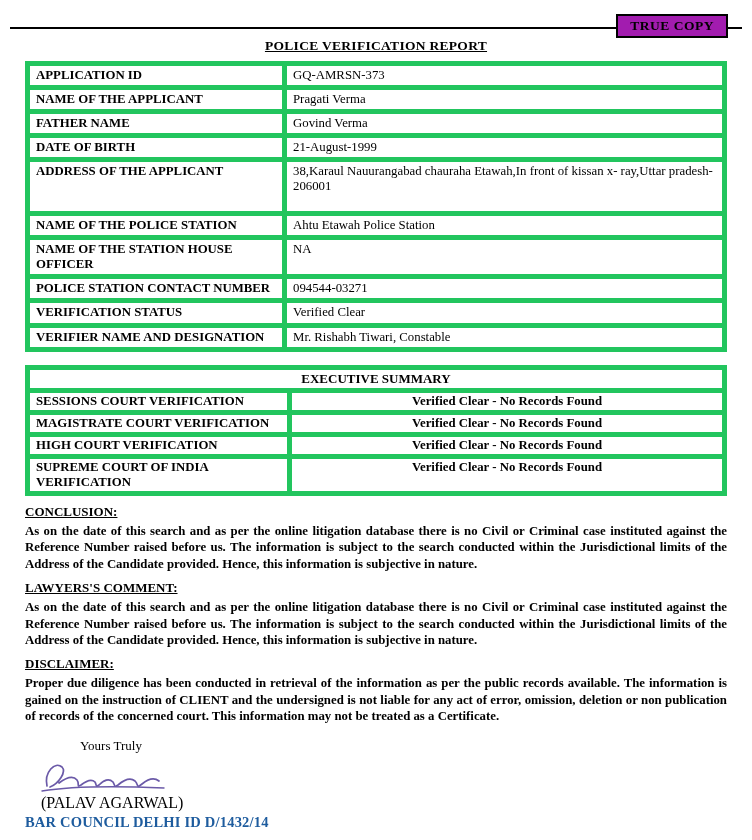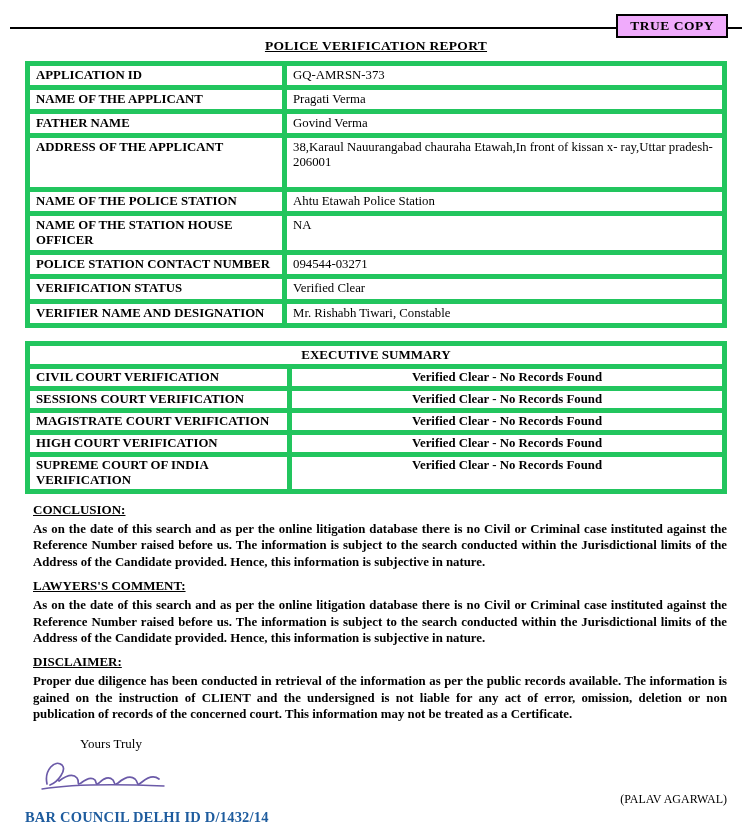--- a/index.html
+++ b/index.html
@@ -13,21 +13,21 @@
   }
   .page { position: relative; padding: 16px 25px 0 25px; }
 
   
   .header { text-align: center; }
   .h-line { font-weight: bold; font-size: 13px; line-height: 17px; letter-spacing: 0.5px; }
   .true-copy {
     position: absolute; top: 14px; right: 24px;
     border: 2px solid #000; padding: 2px 12px;
     font-weight: bold; font-size: 13.5px; letter-spacing: 0.5px;
-    background: #f0abfc;
+    background: #a21caf;
   }
   .rule { border: none; border-top: 2.5px solid #000; margin: 11px -15px 0 -15px; }
 
   .doc-title {
     text-align: center; font-weight: bold; font-size: 13.5px;
     text-decoration: underline; letter-spacing: 0.3px;
     margin: 9px 0 7px 0;
   }
 
   
@@ -36,28 +36,28 @@
   .main-table .lbl { width: 257px; font-weight: bold; }
   .row-address td { height: 54px; }
   .row-tall td { height: 25px; }
 
   .summary-table { margin-top: 13px; }
   .summary-table th { font-weight: bold; font-size: 13px; padding: 1px 6px; text-align: center; }
   .summary-table .lbl { width: 262px; font-weight: bold; padding: 1px 6px; }
   .summary-table .sval { font-weight: bold; text-align: center; padding: 1px 6px; }
 
   
-  .section { margin-top: 8px; margin-left: 8px; }
+  .section { margin-top: 8px; }
   .section-heading { font-weight: bold; font-size: 13px; text-decoration: underline; margin: 0 0 3px 0; }
   .section-body { font-size: 12.8px; line-height: 1.28; text-align: justify; margin: 0; font-weight: bold; }
 
   
   .closing { margin: 14px 0 0 55px; font-size: 13px; }
   .signature-wrap { margin: 2px 0 0 12px; height: 42px; }
-  .signatory { font-size: 12px; margin: -4px 0 0 16px; text-align: right; }
+  .signatory { font-size: 16px; margin: -4px 0 0 16px; }
   .footer-id { font-weight: bold; font-size: 14.5px; color: #1e5c9e; margin-top: 2px; letter-spacing: 0.2px; }
 </style>
 </head>
 <body>
 
 <div class="page">
 
   <div class="true-copy">TRUE COPY</div>
 
 
@@ -71,20 +71,24 @@
         <td class="lbl">APPLICATION ID</td>
         <td class="val">GQ-AMRSN-373</td>
       </tr>
       <tr>
         <td class="lbl">NAME OF THE APPLICANT</td>
         <td class="val">Pragati Verma</td>
       </tr>
       <tr>
         <td class="lbl">FATHER NAME</td>
         <td class="val">Govind Verma</td>
+      </tr>
+      <tr>
+        <td class="lbl">DATE OF BIRTH</td>
+        <td class="val">21-August-1999</td>
       </tr>
       <tr class="row-address">
         <td class="lbl">ADDRESS OF THE APPLICANT</td>
         <td class="val">38,Karaul Nauurangabad chauraha Etawah,In front of kissan x- ray,Uttar pradesh-206001</td>
       </tr>
       <tr>
         <td class="lbl">NAME OF THE POLICE STATION</td>
         <td class="val">Ahtu Etawah Police Station</td>
       </tr>
       <tr>
@@ -103,24 +107,20 @@
         <td class="lbl">VERIFIER NAME AND DESIGNATION</td>
         <td class="val">Mr. Rishabh Tiwari, Constable</td>
       </tr>
     </tbody>
   </table>
 
   <table class="summary-table">
     <tbody>
       <tr>
         <th colspan="2">EXECUTIVE SUMMARY</th>
-      </tr>
-      <tr>
-        <td class="lbl">CIVIL COURT VERIFICATION</td>
-        <td class="sval">Verified Clear - No Records Found</td>
       </tr>
       <tr>
         <td class="lbl">SESSIONS COURT VERIFICATION</td>
         <td class="sval">Verified Clear - No Records Found</td>
       </tr>
       <tr>
         <td class="lbl">MAGISTRATE COURT VERIFICATION</td>
         <td class="sval">Verified Clear - No Records Found</td>
       </tr>
       <tr>

